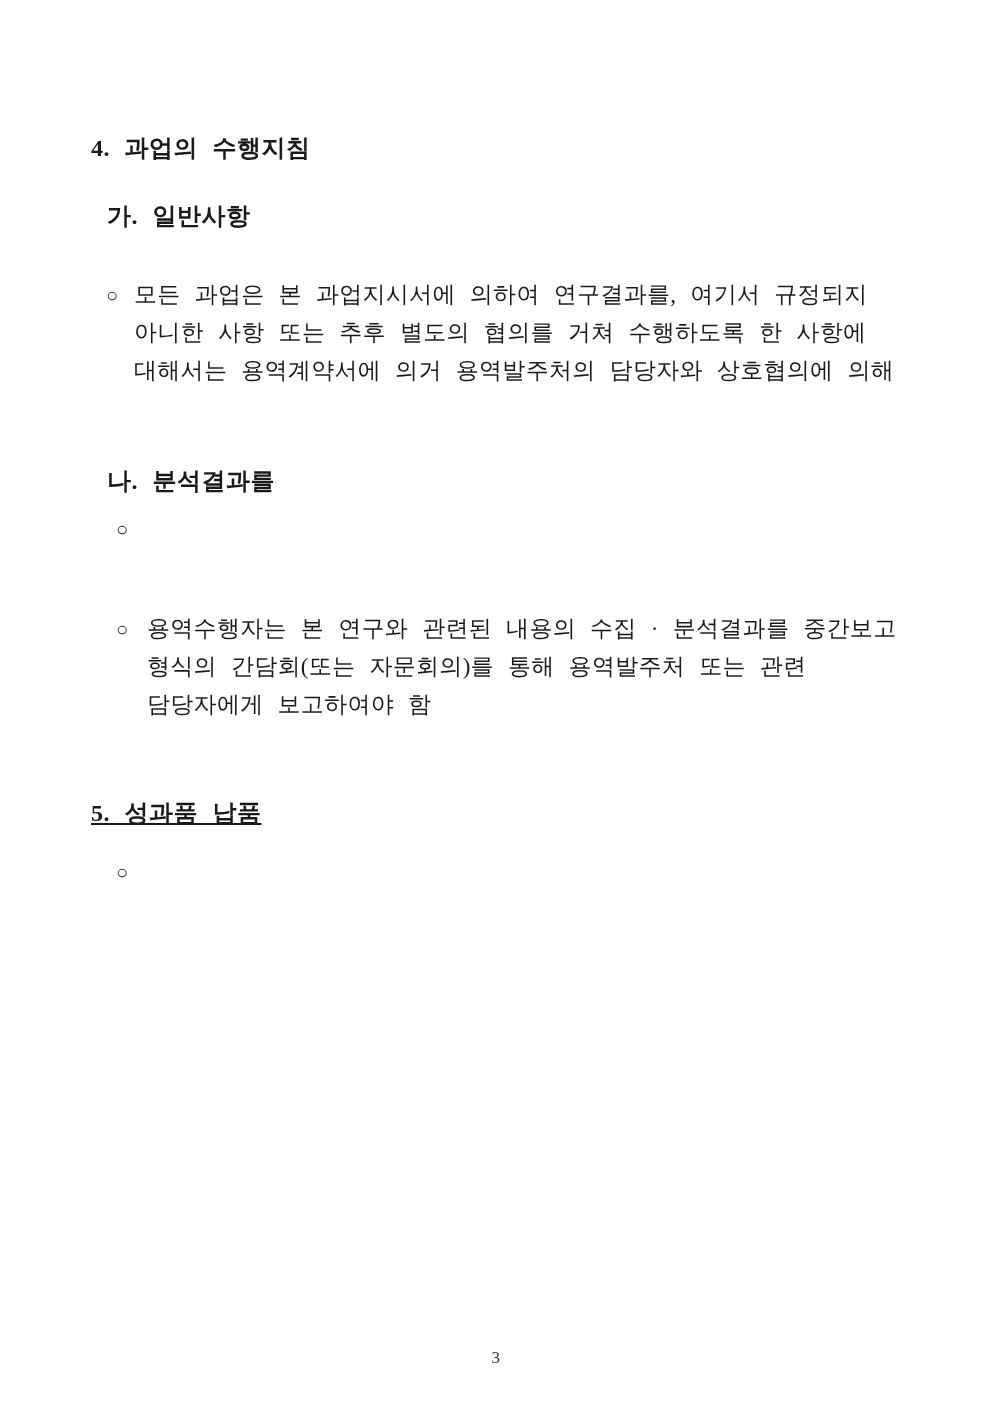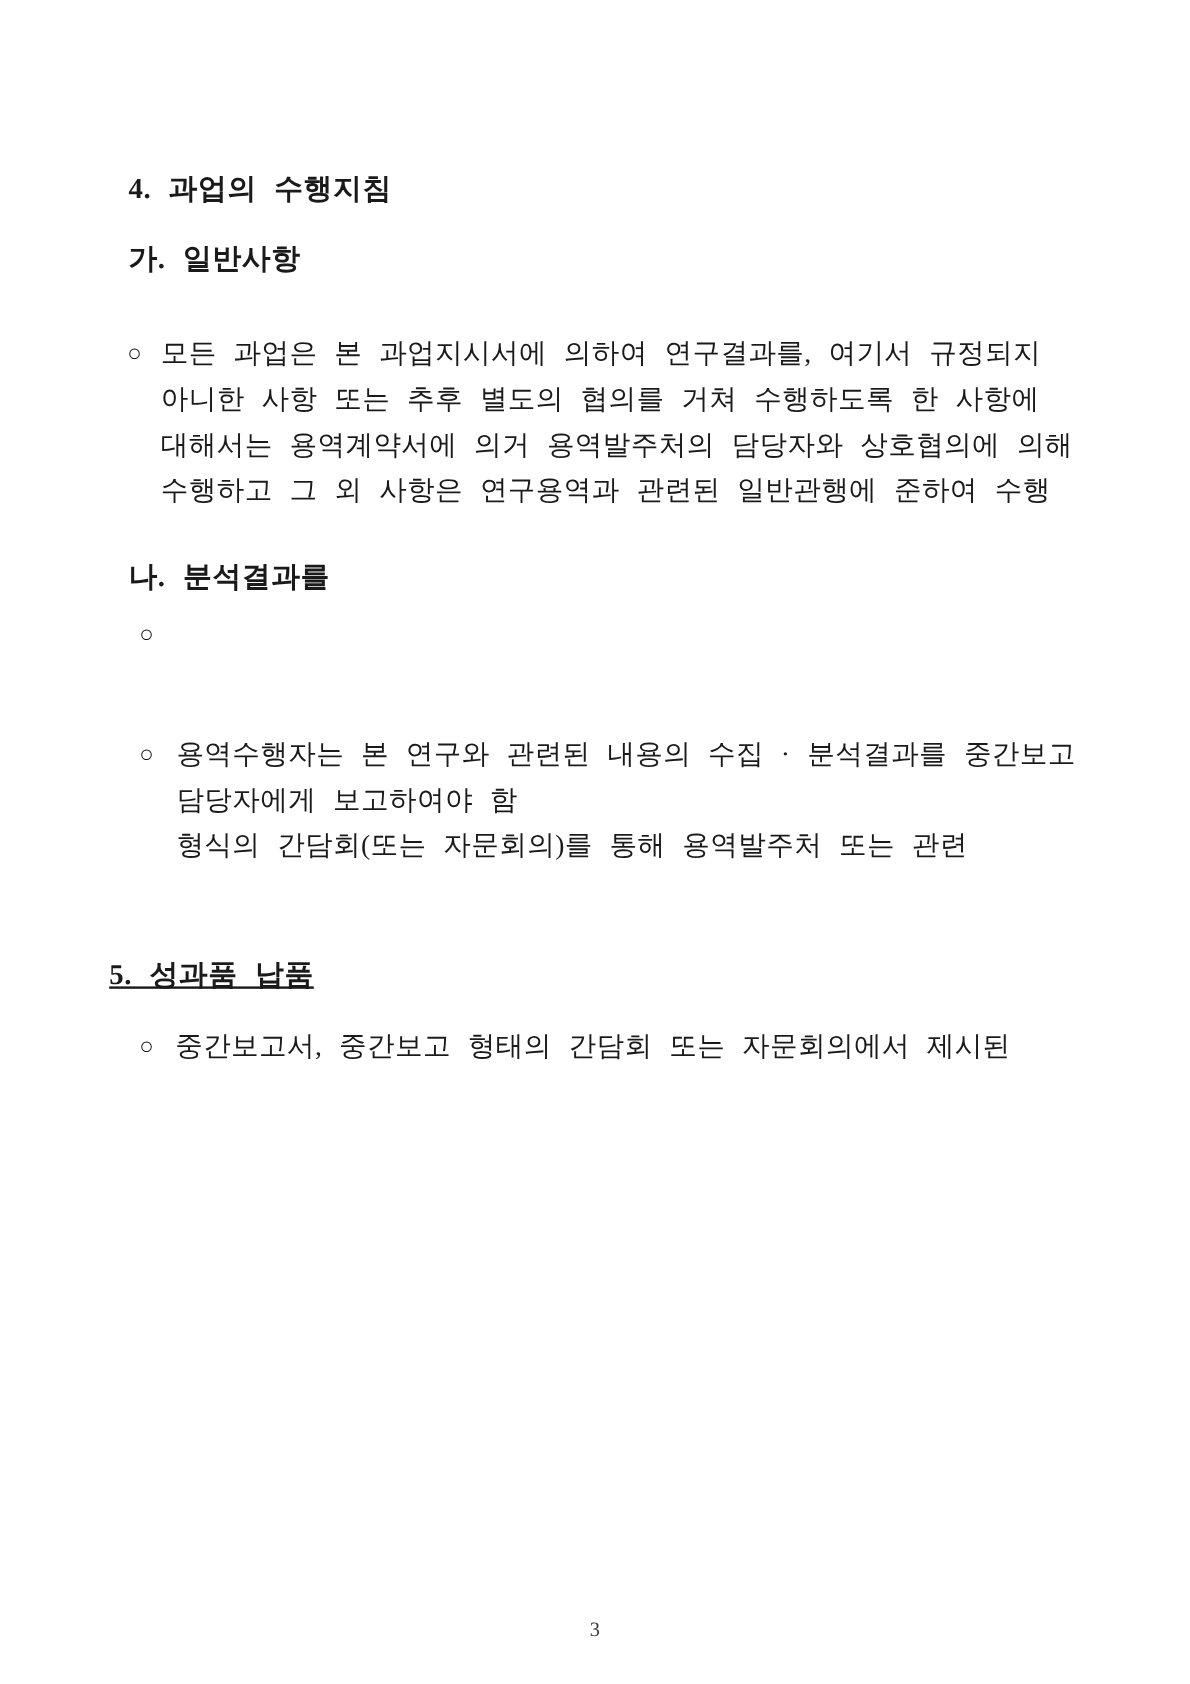--- a/index.html
+++ b/index.html
@@ -57,55 +57,53 @@
     line-height: 24px;
     color: #3a3a3a;
     letter-spacing: 0.5px;
   }
 </style>
 </head>
 <body>
 
 <div class="page">
 
-  <div class="heading" style="left:91px; top:143px;margin-left:16px;">4. 과업의 수행지침</div>
+  <div class="heading" style="left:91px; top:133px;">4. 과업의 수행지침</div>
 
   <div class="heading" style="left:107px; top:201px;">가. 일반사항</div>
 
   <div class="para" style="left:106px; top:276px;">
     <span class="marker m-w28">○</span>
     <div class="lines">
       <div class="line">모든 과업은 본 과업지시서에 의하여 연구결과를, 여기서 규정되지</div>
       <div class="line">아니한 사항 또는 추후 별도의 협의를 거쳐 수행하도록 한 사항에</div>
       <div class="line">대해서는 용역계약서에 의거 용역발주처의 담당자와 상호협의에 의해</div>
-      <div class="line">수행하고 그 외 사항은 연구용역과 관련된 일반관행에 준하여 수행</div>
     </div>
   </div>
 
   <div class="heading" style="left:107px; top:466px;">나. 분석결과를</div>
 
   <div class="para" style="left:116px; top:510px;">
     <span class="marker m-w31">○</span>
     <div class="lines">
     </div>
   </div>
 
   <div class="para" style="left:116px; top:610px;">
     <span class="marker m-w31">○</span>
     <div class="lines">
       <div class="line">용역수행자는 본 연구와 관련된 내용의 수집 · 분석결과를 중간보고</div>
+      <div class="line">형식의 간담회(또는 자문회의)를 통해 용역발주처 또는 관련</div>
       <div class="line">담당자에게 보고하여야 함</div>
-      <div class="line">형식의 간담회(또는 자문회의)를 통해 용역발주처 또는 관련</div>
     </div>
   </div>
 
   <div class="heading" style="left:91px; top:798px;text-decoration:underline;">5. 성과품 납품</div>
 
   <div class="para" style="left:116px; top:853px;">
     <span class="marker m-w30">○</span>
     <div class="lines">
-      <div class="line">중간보고서, 중간보고 형태의 간담회 또는 자문회의에서 제시된</div>
     </div>
   </div>
 
   <div class="page-number">3</div>
 
 </div>
 
 </body></html>

